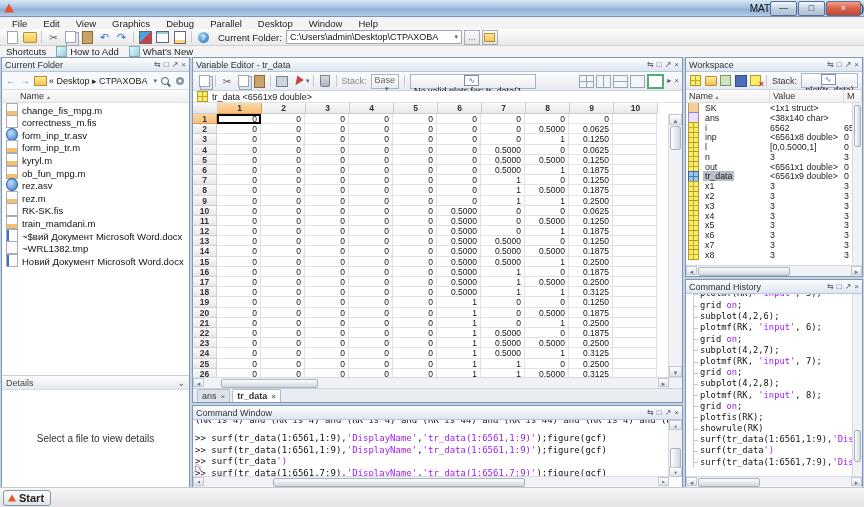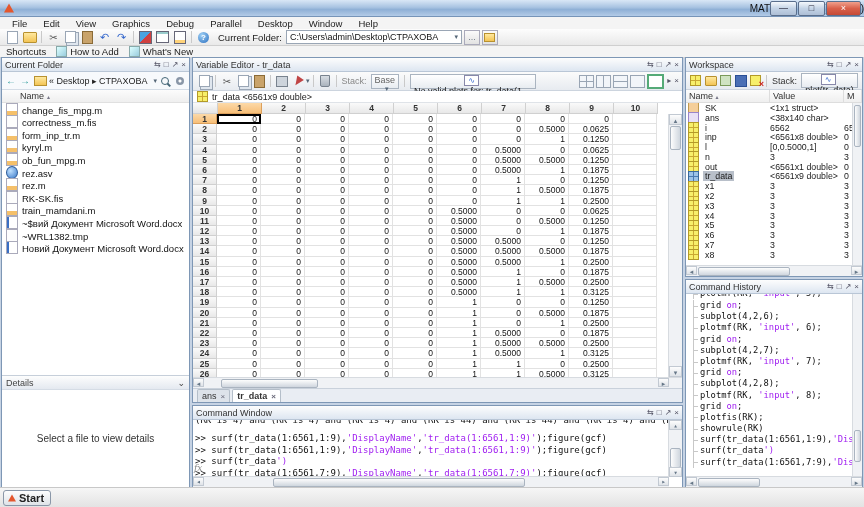--- a/index.html
+++ b/index.html
@@ -274,20 +274,24 @@
     <div class="filelist" id="filelist">
         <div class="file-item">
           <span class="fi-ico fi-m"></span>
           <span class="file-name">change_fis_mpg.m</span>
         </div>
         <div class="file-item">
           <span class="fi-ico fi-fis"></span>
           <span class="file-name">correctness_m.fis</span>
         </div>
         <div class="file-item">
+          <span class="fi-ico fi-asv"></span>
+          <span class="file-name">form_inp_tr.asv</span>
+        </div>
+        <div class="file-item">
           <span class="fi-ico fi-m"></span>
           <span class="file-name">form_inp_tr.m</span>
         </div>
         <div class="file-item">
           <span class="fi-ico fi-m"></span>
           <span class="file-name">kyryl.m</span>
         </div>
         <div class="file-item">
           <span class="fi-ico fi-m"></span>
           <span class="file-name">ob_fun_mpg.m</span>

